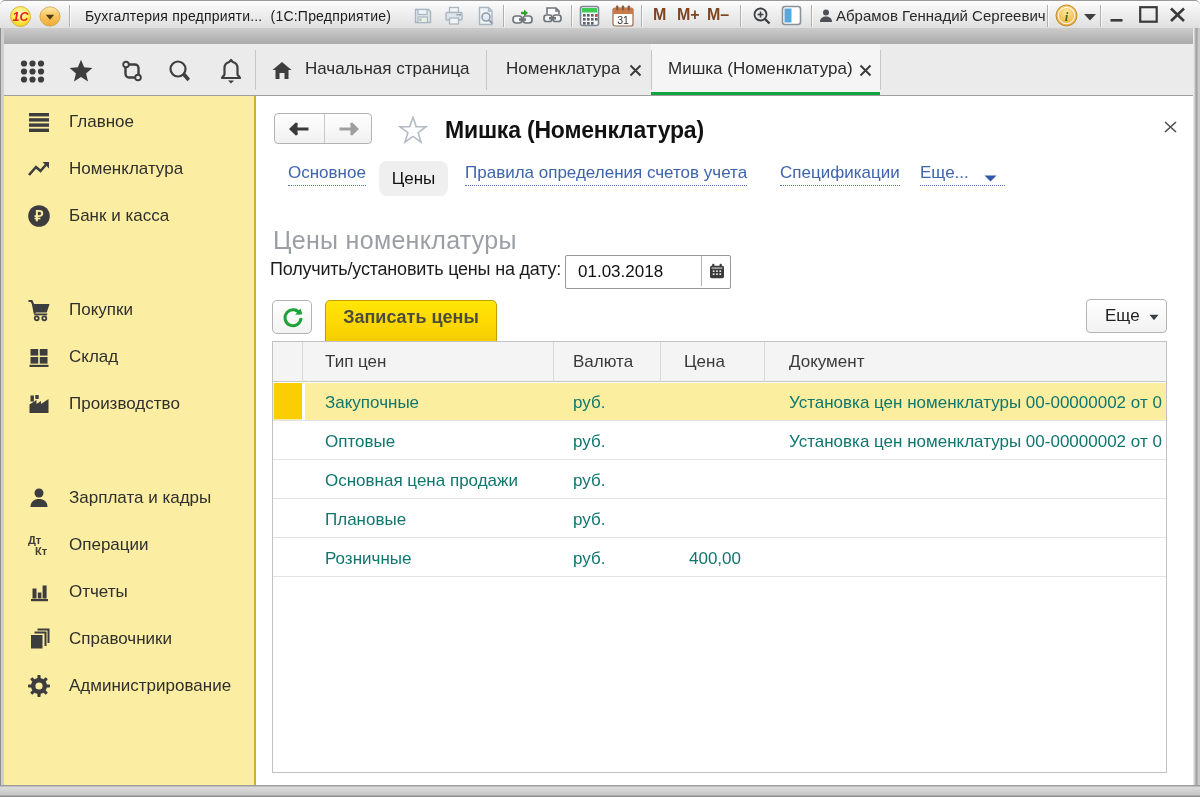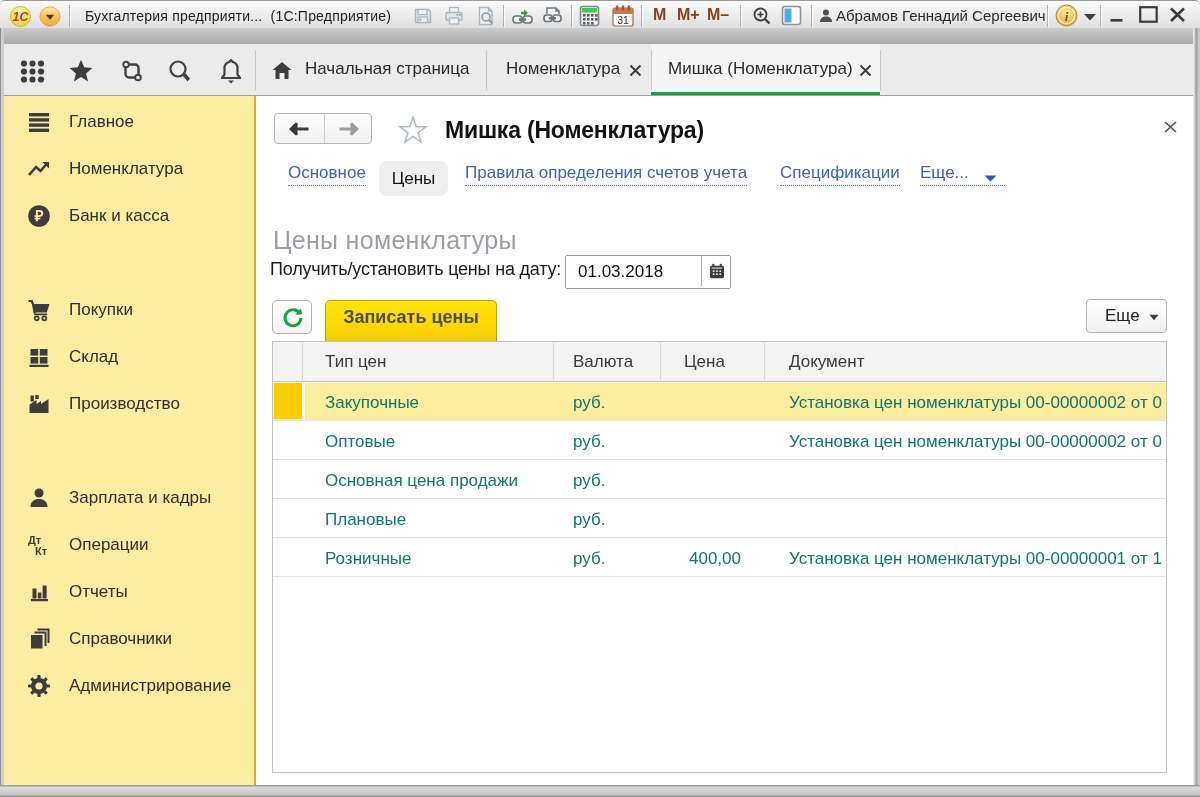--- a/index.html
+++ b/index.html
@@ -469,21 +469,20 @@
         <div class="cell" style="left:300px;">руб.</div>
       </div>
       <div class="row" style="top:157px;">
         <div class="cell" style="left:52px;">Плановые</div>
         <div class="cell" style="left:300px;">руб.</div>
       </div>
       <div class="row" style="top:196px;">
         <div class="cell" style="left:52px;">Розничные</div>
         <div class="cell" style="left:300px;">руб.</div>
         <div class="cell" style="left:350px; width:118px; text-align:right;">400,00</div>
-        <div class="cell" style="left:516px; width:374px; overflow:hidden;">Установка цен номенклатуры 00-00000001 от 1</div>
       </div>
     </div>
   </div>
 
   <div class="abs" id="borderL"></div>
   <div class="abs" id="borderR"></div>
   <div class="abs" id="borderB"></div>
 </div>
 
 </body></html>

